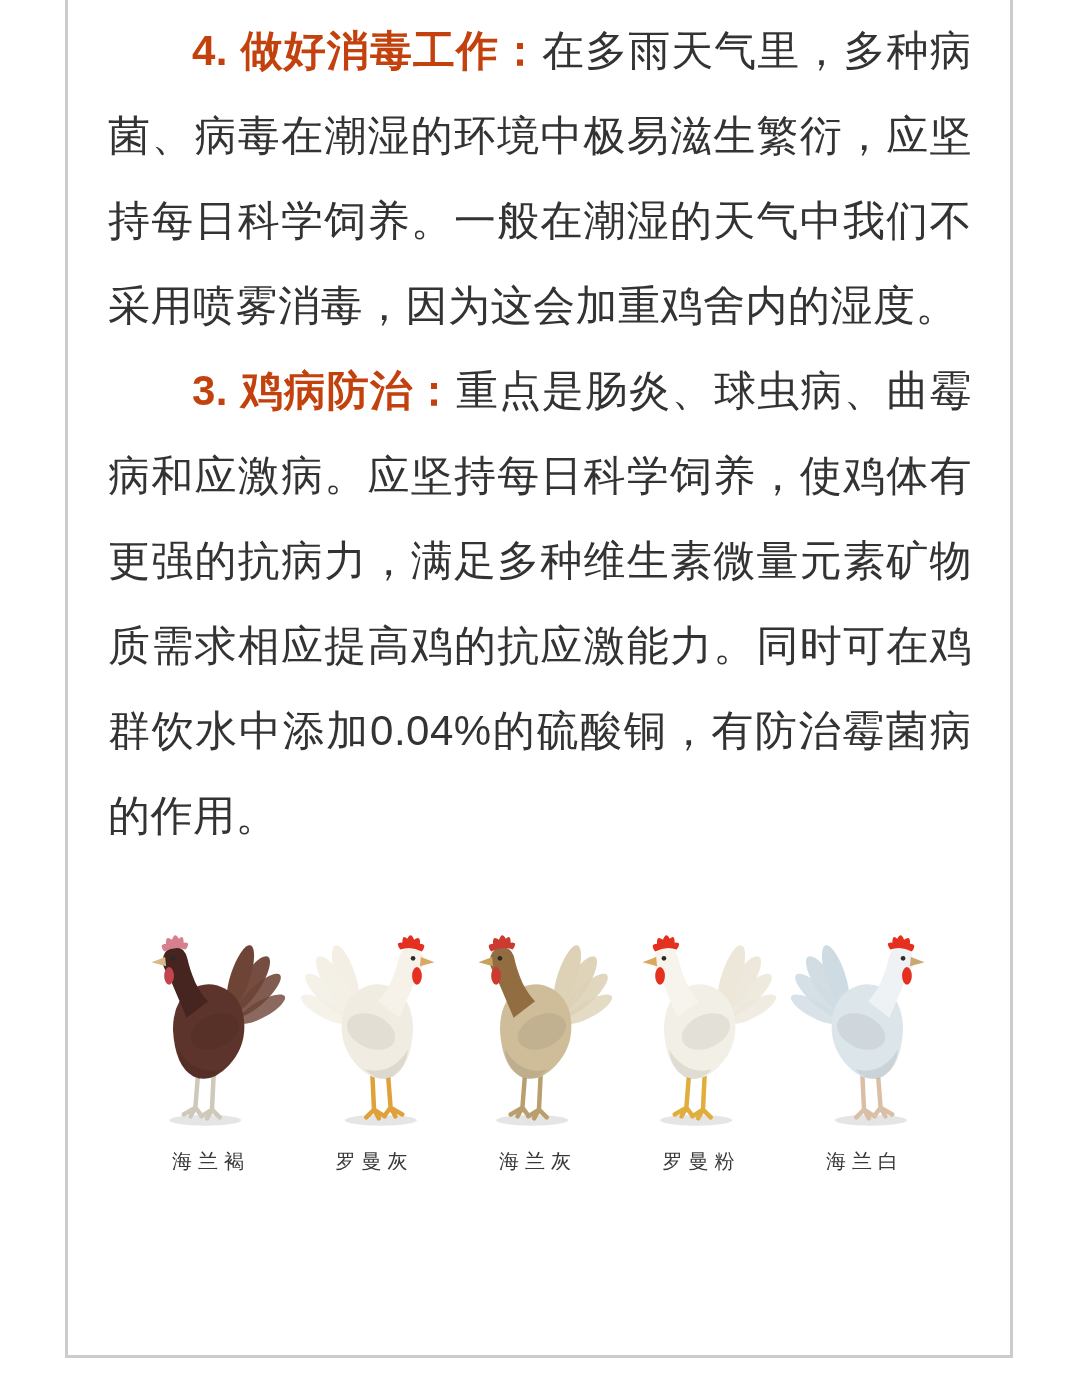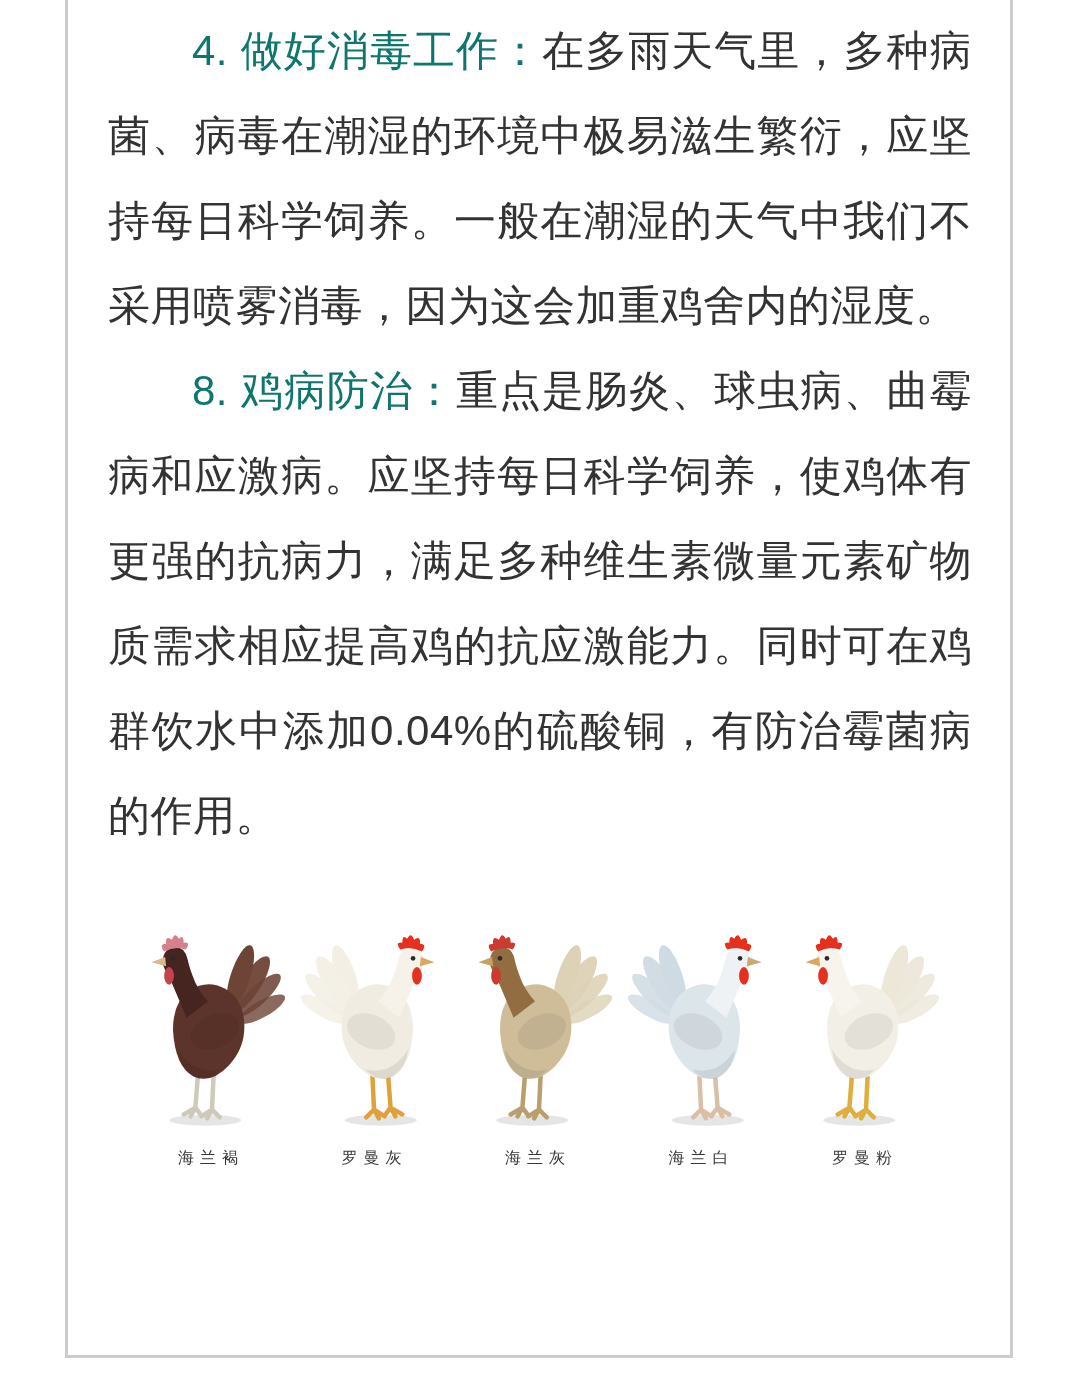--- a/index.html
+++ b/index.html
@@ -27,53 +27,53 @@
   }
   .para {
     font-size: 42px;
     line-height: 85px;
     color: #333333;
     text-align: justify;
     text-indent: 2em;
     font-weight: 400;
     letter-spacing: 0.5px;
   }
-  .para strong { font-weight: 400; color: #0f766e; }
+  .para strong { font-weight: 700; color: #c2410c; }
 
   .breeds {
     margin-top: 74px;
     display: flex;
     justify-content: space-between;
     padding: 0 26px 0 22px;
   }
   .breed {
     width: 162px;
     display: flex;
     flex-direction: column;
     align-items: center;
   }
   .hen { width: 148px; height: 200px; display: block; }
   .hen.flip { transform: scaleX(-1); }
   .breed figcaption {
     margin-top: 16px;
-    font-size: 16px;
+    font-size: 20px;
     letter-spacing: 6px;
     color: #383838;
     white-space: nowrap;
   }
 </style>
 </head>
 <body>
 
 <div class="page">
   <div class="content-box">
 
     <p class="para"><strong>4. 做好消毒工作：</strong><span>在多雨天气里，多种病菌、病毒在潮湿的环境中极易滋生繁衍，应坚持每日科学饲养。一般在潮湿的天气中我们不采用喷雾消毒，因为这会加重鸡舍内的湿度。</span></p>
 
-    <p class="para"><strong>8. 鸡病防治：</strong><span>重点是肠炎、球虫病、曲霉病和应激病。应坚持每日科学饲养，使鸡体有更强的抗病力，满足多种维生素微量元素矿物质需求相应提高鸡的抗应激能力。同时可在鸡群饮水中添加0.04%的硫酸铜，有防治霉菌病的作用。</span></p>
+    <p class="para"><strong>3. 鸡病防治：</strong><span>重点是肠炎、球虫病、曲霉病和应激病。应坚持每日科学饲养，使鸡体有更强的抗病力，满足多种维生素微量元素矿物质需求相应提高鸡的抗应激能力。同时可在鸡群饮水中添加0.04%的硫酸铜，有防治霉菌病的作用。</span></p>
 
     <div class="breeds">
       <figure class="breed">
           <svg class="hen" viewBox="0 0 140 205" xmlns="http://www.w3.org/2000/svg" style="--body: #5d342b; --body2: #46241f; --tail: #6e4437; --comb: #d6808d; --wattle: #c2454e; --legs: #cfc9bb; --beak: #d8b98a;">
     <ellipse cx="64" cy="193" rx="37" ry="5.5" fill="#8a8a8a" opacity="0.22"></ellipse>
     <g>
       <ellipse cx="100" cy="46" rx="34" ry="10" transform="rotate(-72 100 46)" fill="var(--tail)"></ellipse>
       <ellipse cx="110" cy="54" rx="34" ry="10.5" transform="rotate(-57 110 54)" fill="var(--tail)" opacity="0.95"></ellipse>
       <ellipse cx="118" cy="65" rx="31" ry="9.5" transform="rotate(-43 118 65)" fill="var(--tail)" opacity="0.88"></ellipse>
       <ellipse cx="122" cy="79" rx="27" ry="8.5" transform="rotate(-29 122 79)" fill="var(--tail)" opacity="0.8"></ellipse>
@@ -135,20 +135,44 @@
     <path d="M36,120 Q52,147 80,141 Q66,156 51,148 Q38,139 36,120 Z" fill="#000000" opacity="0.08"></path>
     <path d="M21,34 Q19,19 31,16 Q43,14 46,28 Q48,38 54,52 Q60,64 67,71 L45,88 Q34,62 28,48 Q23,40 21,34 Z" fill="var(--body2)"></path>
     <path d="M22,20 Q16,12 24,12 Q23,3 30,8 Q33,-1 37,7 Q42,2 42,11 Q50,10 44,18 Q33,14 22,20 Z" fill="var(--comb)"></path>
     <path d="M9,31 L23,25.5 L24,35 Z" fill="var(--beak)"></path>
     <ellipse cx="27" cy="45" rx="5" ry="9" fill="var(--wattle)"></ellipse>
     <circle cx="31" cy="27" r="2.4" fill="#2a2a2a"></circle>
   </svg>
         <figcaption>海兰灰</figcaption>
       </figure>
       <figure class="breed">
+          <svg class="hen" viewBox="0 0 140 205" xmlns="http://www.w3.org/2000/svg" style="--body: #f2efe6; --body2: #f7f4ee; --tail: #ece7d9; --comb: #e5301f; --wattle: #e5301f; --legs: #e0ae3c; --beak: #d8a95e;">
+    <ellipse cx="64" cy="193" rx="37" ry="5.5" fill="#8a8a8a" opacity="0.22"></ellipse>
+    <g>
+      <ellipse cx="100" cy="46" rx="34" ry="10" transform="rotate(-72 100 46)" fill="var(--tail)"></ellipse>
+      <ellipse cx="110" cy="54" rx="34" ry="10.5" transform="rotate(-57 110 54)" fill="var(--tail)" opacity="0.95"></ellipse>
+      <ellipse cx="118" cy="65" rx="31" ry="9.5" transform="rotate(-43 118 65)" fill="var(--tail)" opacity="0.88"></ellipse>
+      <ellipse cx="122" cy="79" rx="27" ry="8.5" transform="rotate(-29 122 79)" fill="var(--tail)" opacity="0.8"></ellipse>
+    </g>
+    <g stroke="var(--legs)" stroke-width="4.6" stroke-linecap="round" fill="none">
+      <path d="M57,142 L54,180 M54,180 L42,187 M54,180 L60,188 M54,180 L49,189"></path>
+      <path d="M73,140 L71,182 M71,182 L60,189 M71,182 L79,190 M71,182 L66,191"></path>
+    </g>
+    <path d="M31,100 Q31,72 48,60 Q66,48 84,58 Q102,68 104,92 Q106,118 88,137 Q70,156 52,148 Q33,138 31,100 Z" fill="var(--body)"></path>
+    <ellipse cx="74" cy="102" rx="26" ry="17" transform="rotate(-24 74 102)" fill="#000000" opacity="0.06"></ellipse>
+    <path d="M36,120 Q52,147 80,141 Q66,156 51,148 Q38,139 36,120 Z" fill="#000000" opacity="0.08"></path>
+    <path d="M21,34 Q19,19 31,16 Q43,14 46,28 Q48,38 54,52 Q60,64 67,71 L45,88 Q34,62 28,48 Q23,40 21,34 Z" fill="var(--body2)"></path>
+    <path d="M22,20 Q16,12 24,12 Q23,3 30,8 Q33,-1 37,7 Q42,2 42,11 Q50,10 44,18 Q33,14 22,20 Z" fill="var(--comb)"></path>
+    <path d="M9,31 L23,25.5 L24,35 Z" fill="var(--beak)"></path>
+    <ellipse cx="27" cy="45" rx="5" ry="9" fill="var(--wattle)"></ellipse>
+    <circle cx="31" cy="27" r="2.4" fill="#2a2a2a"></circle>
+  </svg>
+        <figcaption>罗曼粉</figcaption>
+      </figure>
+      <figure class="breed">
           <svg class="hen flip" viewBox="0 0 140 205" xmlns="http://www.w3.org/2000/svg" style="--body: #dce5ea; --body2: #eef2f4; --tail: #cfdbe2; --comb: #e5301f; --wattle: #e5301f; --legs: #d9bfa6; --beak: #caa871;">
     <ellipse cx="64" cy="193" rx="37" ry="5.5" fill="#8a8a8a" opacity="0.22"></ellipse>
     <g>
       <ellipse cx="100" cy="46" rx="34" ry="10" transform="rotate(-72 100 46)" fill="var(--tail)"></ellipse>
       <ellipse cx="110" cy="54" rx="34" ry="10.5" transform="rotate(-57 110 54)" fill="var(--tail)" opacity="0.95"></ellipse>
       <ellipse cx="118" cy="65" rx="31" ry="9.5" transform="rotate(-43 118 65)" fill="var(--tail)" opacity="0.88"></ellipse>
       <ellipse cx="122" cy="79" rx="27" ry="8.5" transform="rotate(-29 122 79)" fill="var(--tail)" opacity="0.8"></ellipse>
     </g>
     <g stroke="var(--legs)" stroke-width="4.6" stroke-linecap="round" fill="none">
       <path d="M57,142 L54,180 M54,180 L42,187 M54,180 L60,188 M54,180 L49,189"></path>
@@ -158,40 +182,16 @@
     <ellipse cx="74" cy="102" rx="26" ry="17" transform="rotate(-24 74 102)" fill="#000000" opacity="0.06"></ellipse>
     <path d="M36,120 Q52,147 80,141 Q66,156 51,148 Q38,139 36,120 Z" fill="#000000" opacity="0.08"></path>
     <path d="M21,34 Q19,19 31,16 Q43,14 46,28 Q48,38 54,52 Q60,64 67,71 L45,88 Q34,62 28,48 Q23,40 21,34 Z" fill="var(--body2)"></path>
     <path d="M22,20 Q16,12 24,12 Q23,3 30,8 Q33,-1 37,7 Q42,2 42,11 Q50,10 44,18 Q33,14 22,20 Z" fill="var(--comb)"></path>
     <path d="M9,31 L23,25.5 L24,35 Z" fill="var(--beak)"></path>
     <ellipse cx="27" cy="45" rx="5" ry="9" fill="var(--wattle)"></ellipse>
     <circle cx="31" cy="27" r="2.4" fill="#2a2a2a"></circle>
   </svg>
         <figcaption>海兰白</figcaption>
       </figure>
-      <figure class="breed">
-          <svg class="hen" viewBox="0 0 140 205" xmlns="http://www.w3.org/2000/svg" style="--body: #f2efe6; --body2: #f7f4ee; --tail: #ece7d9; --comb: #e5301f; --wattle: #e5301f; --legs: #e0ae3c; --beak: #d8a95e;">
-    <ellipse cx="64" cy="193" rx="37" ry="5.5" fill="#8a8a8a" opacity="0.22"></ellipse>
-    <g>
-      <ellipse cx="100" cy="46" rx="34" ry="10" transform="rotate(-72 100 46)" fill="var(--tail)"></ellipse>
-      <ellipse cx="110" cy="54" rx="34" ry="10.5" transform="rotate(-57 110 54)" fill="var(--tail)" opacity="0.95"></ellipse>
-      <ellipse cx="118" cy="65" rx="31" ry="9.5" transform="rotate(-43 118 65)" fill="var(--tail)" opacity="0.88"></ellipse>
-      <ellipse cx="122" cy="79" rx="27" ry="8.5" transform="rotate(-29 122 79)" fill="var(--tail)" opacity="0.8"></ellipse>
-    </g>
-    <g stroke="var(--legs)" stroke-width="4.6" stroke-linecap="round" fill="none">
-      <path d="M57,142 L54,180 M54,180 L42,187 M54,180 L60,188 M54,180 L49,189"></path>
-      <path d="M73,140 L71,182 M71,182 L60,189 M71,182 L79,190 M71,182 L66,191"></path>
-    </g>
-    <path d="M31,100 Q31,72 48,60 Q66,48 84,58 Q102,68 104,92 Q106,118 88,137 Q70,156 52,148 Q33,138 31,100 Z" fill="var(--body)"></path>
-    <ellipse cx="74" cy="102" rx="26" ry="17" transform="rotate(-24 74 102)" fill="#000000" opacity="0.06"></ellipse>
-    <path d="M36,120 Q52,147 80,141 Q66,156 51,148 Q38,139 36,120 Z" fill="#000000" opacity="0.08"></path>
-    <path d="M21,34 Q19,19 31,16 Q43,14 46,28 Q48,38 54,52 Q60,64 67,71 L45,88 Q34,62 28,48 Q23,40 21,34 Z" fill="var(--body2)"></path>
-    <path d="M22,20 Q16,12 24,12 Q23,3 30,8 Q33,-1 37,7 Q42,2 42,11 Q50,10 44,18 Q33,14 22,20 Z" fill="var(--comb)"></path>
-    <path d="M9,31 L23,25.5 L24,35 Z" fill="var(--beak)"></path>
-    <ellipse cx="27" cy="45" rx="5" ry="9" fill="var(--wattle)"></ellipse>
-    <circle cx="31" cy="27" r="2.4" fill="#2a2a2a"></circle>
-  </svg>
-        <figcaption>罗曼粉</figcaption>
-      </figure>
     </div>
 
   </div>
 </div>
 
 </body></html>

